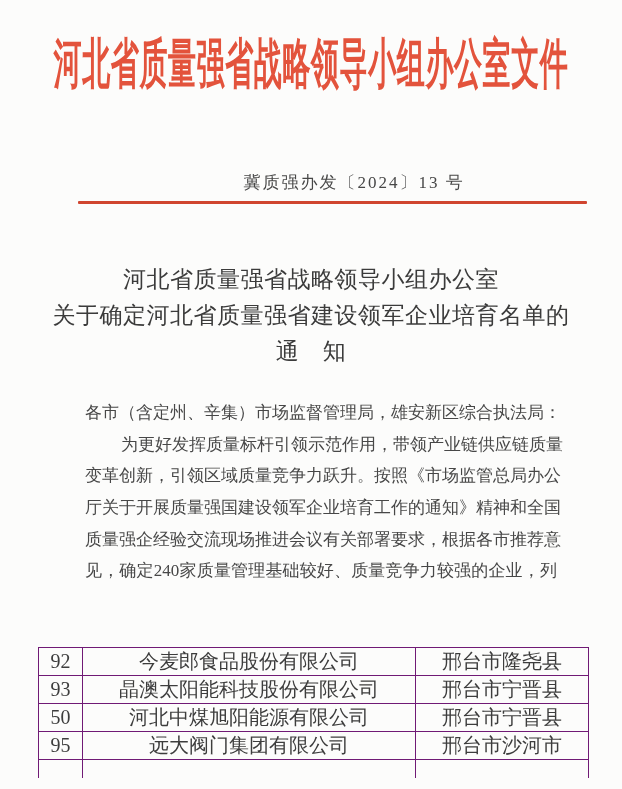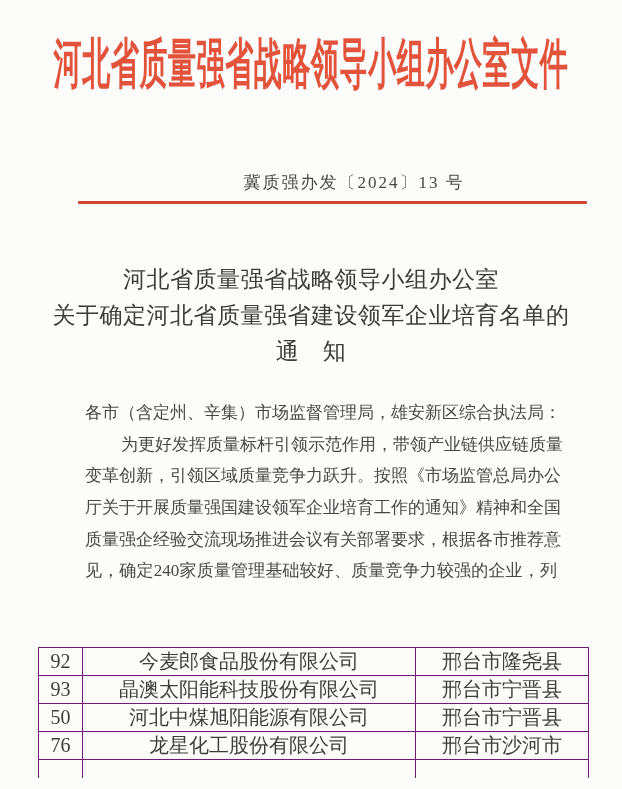--- a/index.html
+++ b/index.html
@@ -307,22 +307,22 @@
             <td>93</td>
             <td>晶澳太阳能科技股份有限公司</td>
             <td>邢台市宁晋县</td>
           </tr>
           <tr>
             <td>50</td>
             <td>河北中煤旭阳能源有限公司</td>
             <td>邢台市宁晋县</td>
           </tr>
           <tr>
-            <td>76</td>
-            <td>龙星化工股份有限公司</td>
+            <td>95</td>
+            <td>远大阀门集团有限公司</td>
             <td>邢台市沙河市</td>
           </tr>
           <tr class="partial">
             <td></td>
             <td></td>
             <td></td>
           </tr>
         </tbody>
     </table>
   </div>

